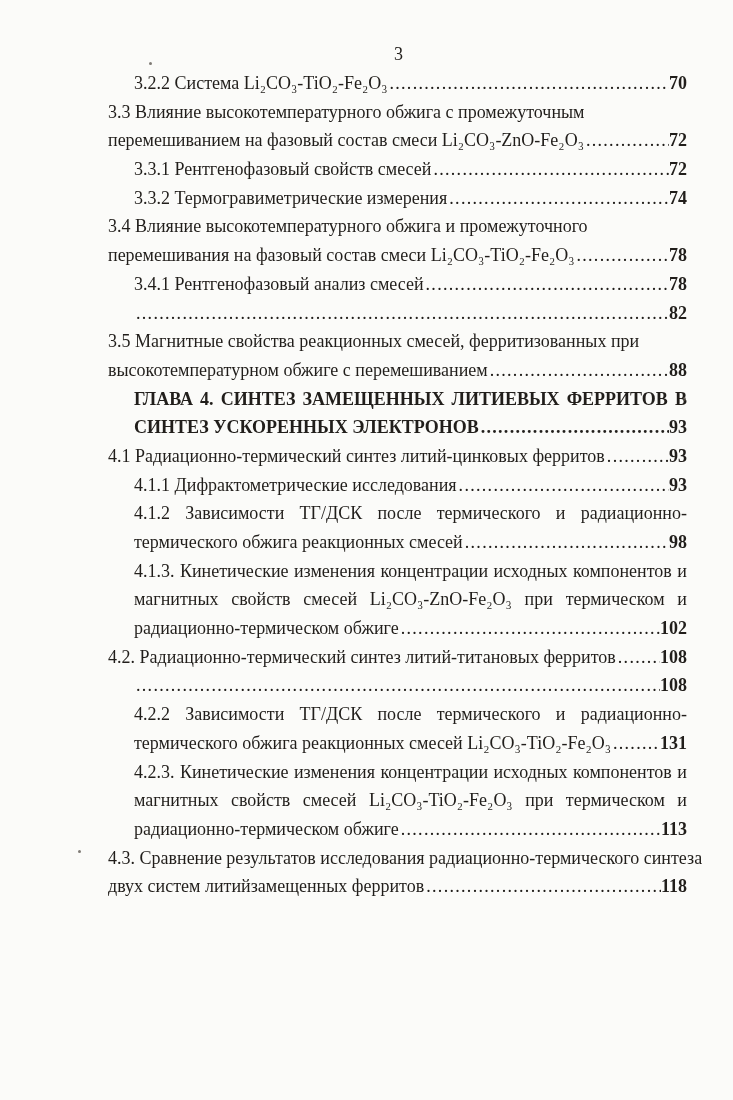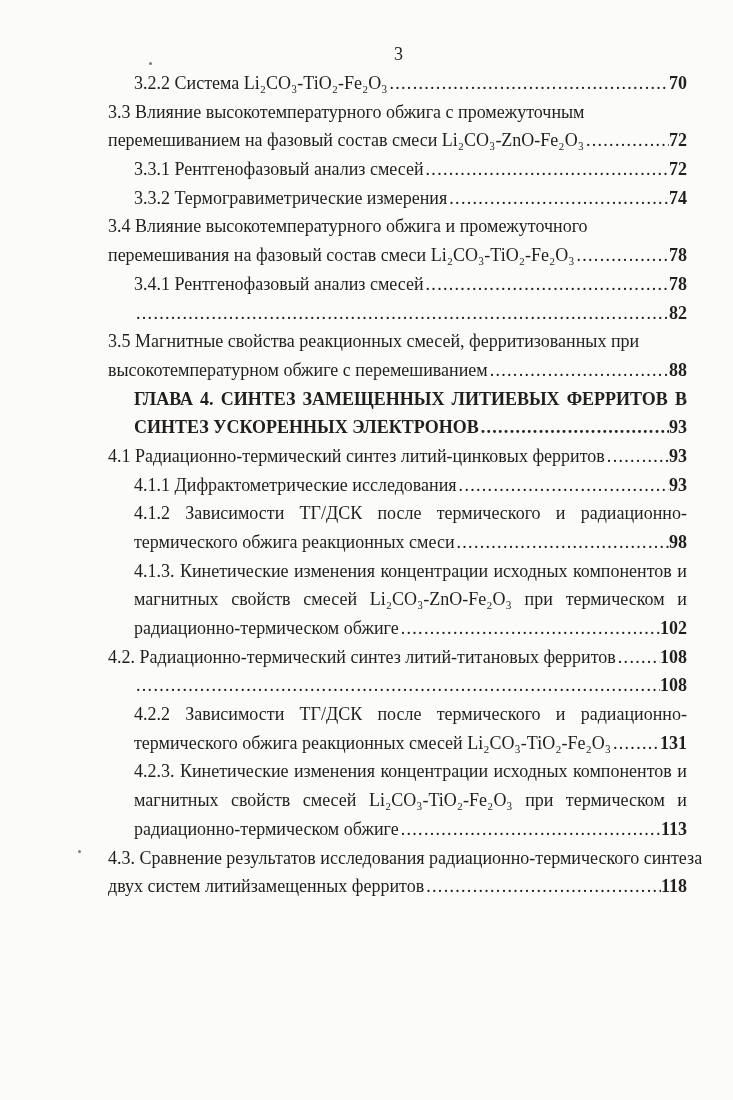--- a/index.html
+++ b/index.html
@@ -29,21 +29,21 @@
   }
   .line {
     display: flex;
     align-items: baseline;
     height: 28.7px;
     line-height: 28.7px;
     white-space: nowrap;
   }
   .line.indent-1 { padding-left: 26px; }
   .line.bold { font-weight: bold; }
-  .line.stretch { justify-content: space-between; align-items: flex-end; }
+  .line.stretch { justify-content: space-between; }
   .line .t, .line .w { white-space: pre; }
   .leader {
     flex: 1 1 auto;
     min-width: 0;
     overflow: hidden;
     white-space: nowrap;
     margin-left: 2px;
   }
   .leader::after {
     letter-spacing: 1.3px;
@@ -74,21 +74,21 @@
       </div>
       <div class="line indent-0">
         <span class="t">3.3 Влияние высокотемпературного обжига с промежуточным</span>
       </div>
       <div class="line indent-0">
         <span class="t">перемешиванием на фазовый состав смеси Li₂CO₃-ZnO-Fe₂O₃</span>
         <span class="leader"></span>
         <span class="pg">72</span>
       </div>
       <div class="line indent-1">
-        <span class="t">3.3.1 Рентгенофазовый анализ смесей</span>
+        <span class="t">3.3.1 Рентгенофазовый свойств смесей</span>
         <span class="leader"></span>
         <span class="pg">72</span>
       </div>
       <div class="line indent-1">
         <span class="t">3.3.2 Термогравиметрические измерения</span>
         <span class="leader"></span>
         <span class="pg">74</span>
       </div>
       <div class="line indent-0">
         <span class="t">3.4 Влияние высокотемпературного обжига и промежуточного</span>
@@ -142,21 +142,21 @@
       <div class="line indent-1 stretch">
         <span class="w">4.1.2</span>
         <span class="w">Зависимости</span>
         <span class="w">ТГ/ДСК</span>
         <span class="w">после</span>
         <span class="w">термического</span>
         <span class="w">и</span>
         <span class="w">радиационно-</span>
       </div>
       <div class="line indent-1">
-        <span class="t">термического обжига реакционных смеси</span>
+        <span class="t">термического обжига реакционных смесей</span>
         <span class="leader"></span>
         <span class="pg">98</span>
       </div>
       <div class="line indent-1 stretch">
         <span class="w">4.1.3.</span>
         <span class="w">Кинетические</span>
         <span class="w">изменения</span>
         <span class="w">концентрации</span>
         <span class="w">исходных</span>
         <span class="w">компонентов</span>

